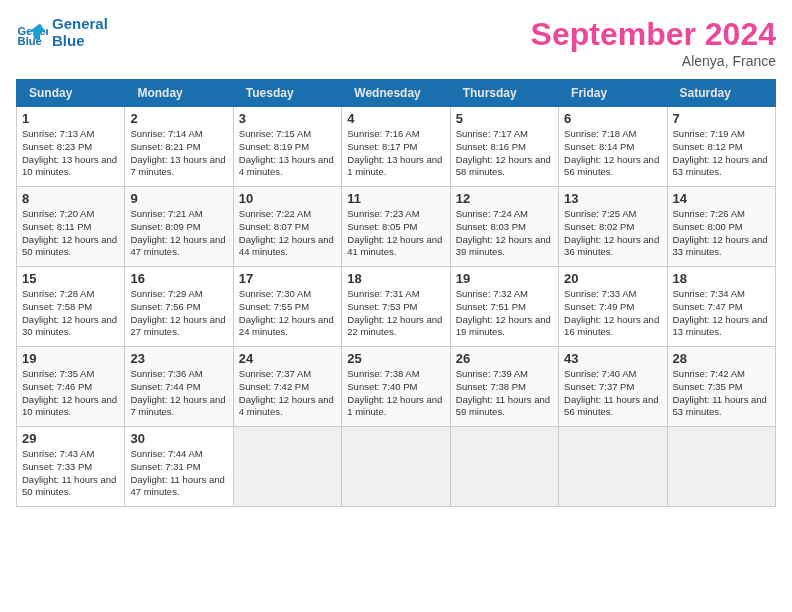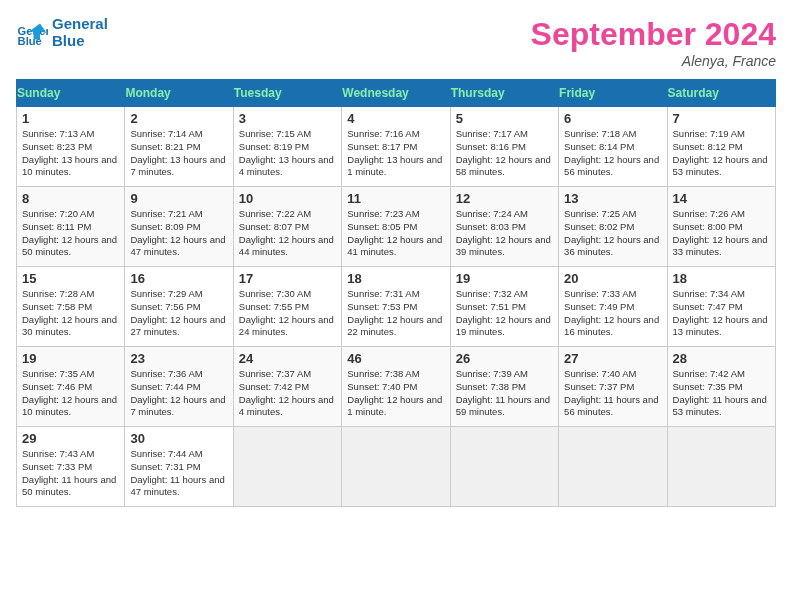--- a/index.html
+++ b/index.html
@@ -29,32 +29,31 @@
       text-align: right;
     }
     .month-title {
       font-size: 32px;
       font-weight: bold;
       color: #ec4899;
     }
     .location-title {
       font-size: 14px;
       color: #555;
-      font-style: italic;
     }
     table {
       width: 100%;
       border-collapse: collapse;
       table-layout: fixed;
     }
     th {
       background-color: #1a6faf;
-      color: #86efac;
+      color: #e5e5e5;
       font-size: 12px;
-      padding: 6px 0;
+      padding: 6px 12px;
       text-align: left;
       border: 1px solid #1a6faf;
     }
     td {
       vertical-align: top;
       border: 1px solid #ccc;
       padding: 4px 5px;
       font-size: 10px;
       color: #333;
       height: 80px;
@@ -214,29 +213,29 @@
       </td>
         <td>
         <span class="day-num">23</span>
         <span class="cell-text">Sunrise: 7:36 AM<br>Sunset: 7:44 PM<br>Daylight: 12 hours and 7 minutes.</span>
       </td>
         <td>
         <span class="day-num">24</span>
         <span class="cell-text">Sunrise: 7:37 AM<br>Sunset: 7:42 PM<br>Daylight: 12 hours and 4 minutes.</span>
       </td>
         <td>
-        <span class="day-num">46</span>
+        <span class="day-num">25</span>
         <span class="cell-text">Sunrise: 7:38 AM<br>Sunset: 7:40 PM<br>Daylight: 12 hours and 1 minute.</span>
       </td>
         <td>
         <span class="day-num">26</span>
         <span class="cell-text">Sunrise: 7:39 AM<br>Sunset: 7:38 PM<br>Daylight: 11 hours and 59 minutes.</span>
       </td>
         <td>
-        <span class="day-num">27</span>
+        <span class="day-num">43</span>
         <span class="cell-text">Sunrise: 7:40 AM<br>Sunset: 7:37 PM<br>Daylight: 11 hours and 56 minutes.</span>
       </td>
         <td>
         <span class="day-num">28</span>
         <span class="cell-text">Sunrise: 7:42 AM<br>Sunset: 7:35 PM<br>Daylight: 11 hours and 53 minutes.</span>
       </td>
       </tr>
       <tr>
         <td>
         <span class="day-num">29</span>

